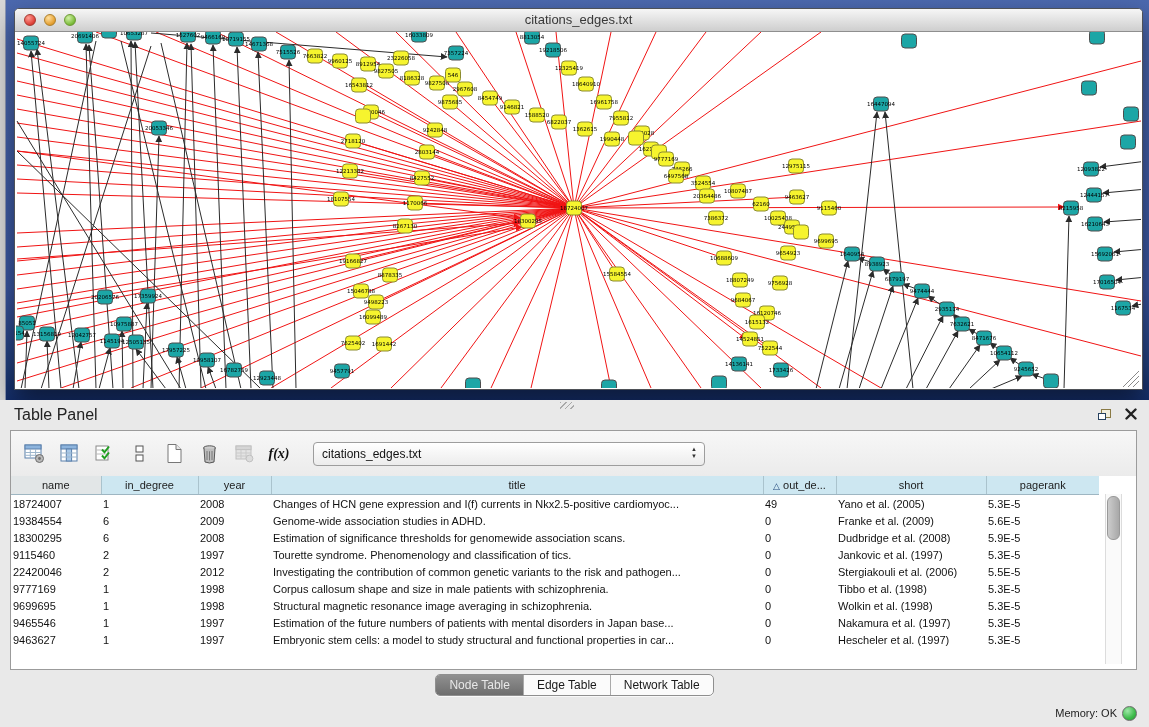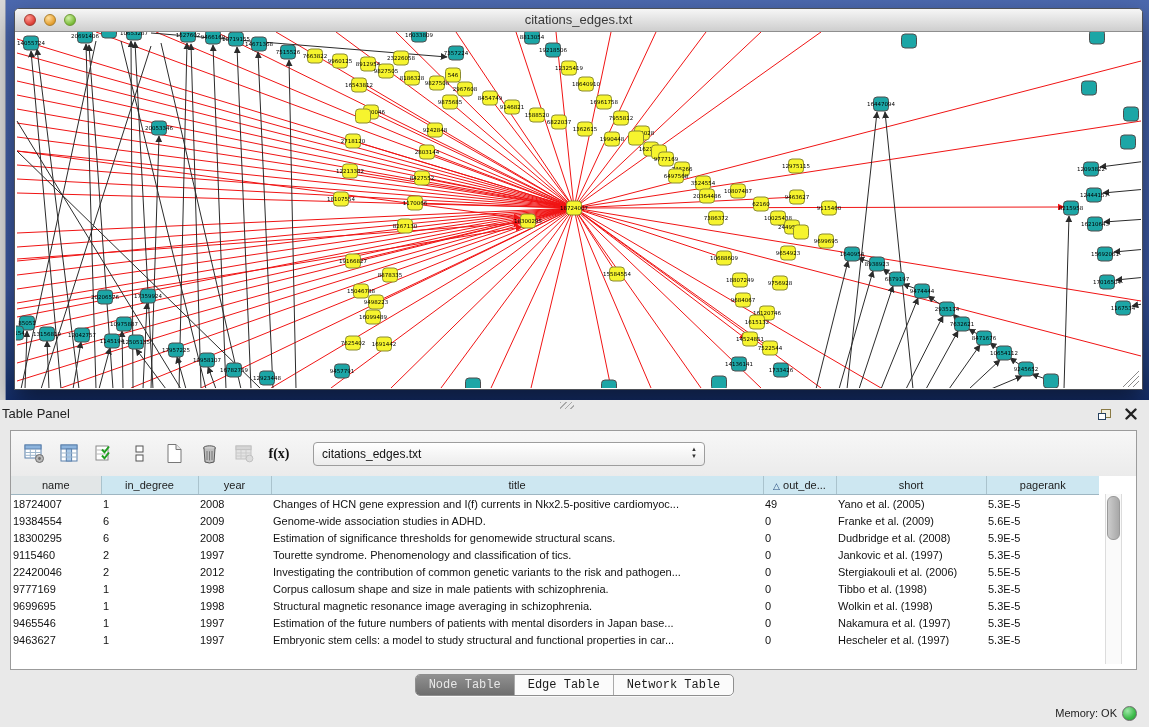--- a/index.html
+++ b/index.html
@@ -21,30 +21,30 @@
   .light.red{background:radial-gradient(circle at 35% 30%,#ff9d94,#e0443c 65%,#b0271f);border:1px solid #a53a31;}
   .light.yellow{background:radial-gradient(circle at 35% 30%,#ffe0a0,#e6a235 65%,#c07f1a);border:1px solid #ad812e;}
   .light.green{background:radial-gradient(circle at 35% 30%,#d2f0a8,#7fbf3f 65%,#56951c);border:1px solid #6d9a36;}
   .canvas{position:absolute;left:1px;top:23px;width:1125px;height:356px;overflow:hidden;background:#fff;}
   svg.graph{display:block}
   .node-label{font-family:"DejaVu Sans",sans-serif;font-size:5.5px;fill:#000;}
 
   
   .table-panel{position:absolute;left:0;top:400px;width:1149px;height:327px;background:#e9e9e9;}
   .panel-title-row{position:relative;height:28px;}
-  .panel-title{position:absolute;left:2px;top:6px;font-size:13px;color:#222;}
+  .panel-title{position:absolute;left:14px;top:6px;font-size:16px;color:#222;}
   .panel-icons{position:absolute;right:12px;top:6px;display:flex;gap:14px;align-items:center;}
   .divider-grip{position:absolute;left:560px;top:2px;width:14px;height:7px;
     background:repeating-linear-gradient(135deg,#a9a9a9 0 1px,transparent 1px 4px);}
   .panel-body{position:absolute;left:10px;top:30px;width:1127px;height:240px;
               border:1px solid #9b9b9b;background:#fff;box-sizing:border-box;}
   .toolbar{height:45px;background:linear-gradient(#f7f7f7,#ebebeb);
            display:flex;align-items:center;padding-left:10px;gap:9px;}
   .tool-btn{width:26px;height:26px;display:flex;align-items:center;justify-content:center;}
-  .fx{font-family:"Liberation Serif",serif;font-size:14px;color:#111;font-weight:bold;}
+  .fx{font-family:"Liberation Serif",serif;font-style:italic;font-size:14px;color:#111;font-weight:bold;}
   .combo{margin-left:12px;width:374px;height:22px;border:1px solid #9d9d9d;border-radius:4px;
          background:linear-gradient(#ffffff,#ececec);font-size:12px;line-height:22px;
          padding:0 8px;position:relative;color:#111;}
   .combo-arrows{position:absolute;right:7px;top:3px;font-size:6px;line-height:7px;color:#333;text-align:center;}
 
   .tbl-wrap{position:absolute;left:0;top:45px;right:0;bottom:0;overflow:hidden;}
   table.data{border-collapse:collapse;table-layout:fixed;width:1088px;font-size:11px;}
   table.data th{height:18px;background:#cde7f1;border-left:1px solid #aac3cd;border-bottom:1px solid #9eb6c2;
       font-weight:normal;color:#1c1c1c;padding:0 2px;overflow:hidden;white-space:nowrap;}
   table.data th:first-child{border-left:none;}
@@ -54,21 +54,21 @@
   td.c0{padding-left:4px}td.c1{padding-left:7px}td.c2{padding-left:7px}td.c3{padding-left:7px}
   td.c4{padding-left:5px}td.c5{padding-left:10px}td.c6{padding-left:17px}
   .vscroll{position:absolute;right:14px;top:63px;bottom:5px;width:15px;background:#fafafa;
            border-left:1px solid #dcdcdc;border-right:1px solid #dcdcdc;}
   .vthumb{position:absolute;left:1px;top:2px;width:11px;height:42px;border-radius:6px;
           background:linear-gradient(90deg,#cccccc,#a8a8a8);border:1px solid #999;}
 
   .tabs{position:absolute;left:0;right:0;top:274px;height:26px;display:flex;justify-content:center;}
   .seg{display:flex;height:20px;border:1px solid #8f8f8f;border-radius:5px;overflow:hidden;
        background:#fbfbfb;box-shadow:0 1px 0 rgba(255,255,255,.7);}
-  .seg-item{padding:2px 13px;font-size:12px;line-height:16px;color:#1a1a1a;border-left:1px solid #aaa;font-family:Liberation Mono, monospace;}
+  .seg-item{padding:2px 13px;font-size:12px;line-height:16px;color:#1a1a1a;border-left:1px solid #aaa;}
   .seg-item:first-child{border-left:none;}
   .seg-item.active{background:linear-gradient(#909090,#6e6e6e);color:#e8e8e8;}
 
   .statusbar{position:absolute;left:0;right:0;bottom:0;height:26px;}
   .mem{position:absolute;right:32px;top:6px;font-size:11px;color:#222;}
   .mem-dot{position:absolute;right:12px;top:5px;width:13px;height:13px;border-radius:50%;
            background:radial-gradient(circle at 35% 30%,#9fe8a8,#3dbb4a 60%,#259934);border:1px solid #6b6b6b;}
 
   .float-ico{position:relative;width:13px;height:12px;}
   .float-ico .sq1{position:absolute;left:3px;top:0;width:8px;height:7px;border:1px solid #8a7a45;background:#f2eedd;}
@@ -846,21 +846,21 @@
               <td class="c2">2009</td>
               <td class="c3">Genome-wide association studies in ADHD.</td>
               <td class="c4">0</td>
               <td class="c5">Franke et al. (2009)</td>
               <td class="c6">5.6E-5</td>
             </tr>
             <tr>
               <td class="c0">18300295</td>
               <td class="c1">6</td>
               <td class="c2">2008</td>
-              <td class="c3">Estimation of significance thresholds for genomewide structural scans.</td>
+              <td class="c3">Estimation of significance thresholds for genomewide association scans.</td>
               <td class="c4">0</td>
               <td class="c5">Dudbridge et al. (2008)</td>
               <td class="c6">5.9E-5</td>
             </tr>
             <tr>
               <td class="c0">9115460</td>
               <td class="c1">2</td>
               <td class="c2">1997</td>
               <td class="c3">Tourette syndrome. Phenomenology and classification of tics.</td>
               <td class="c4">0</td>

